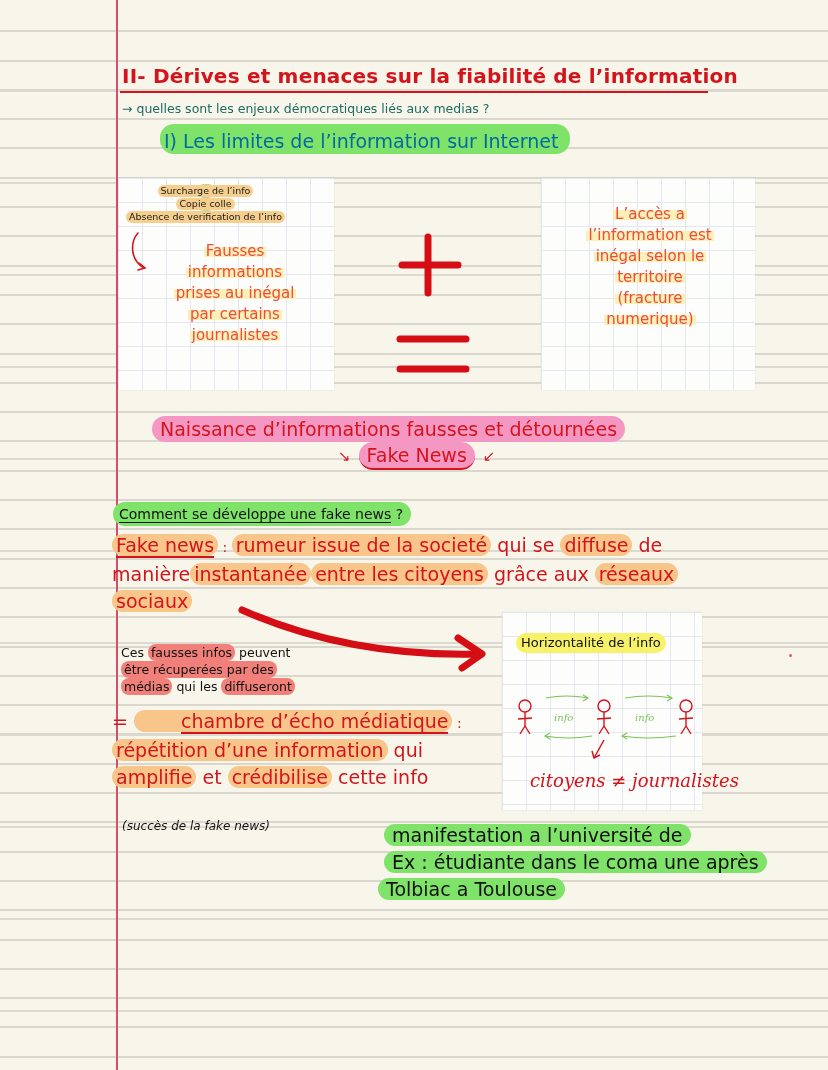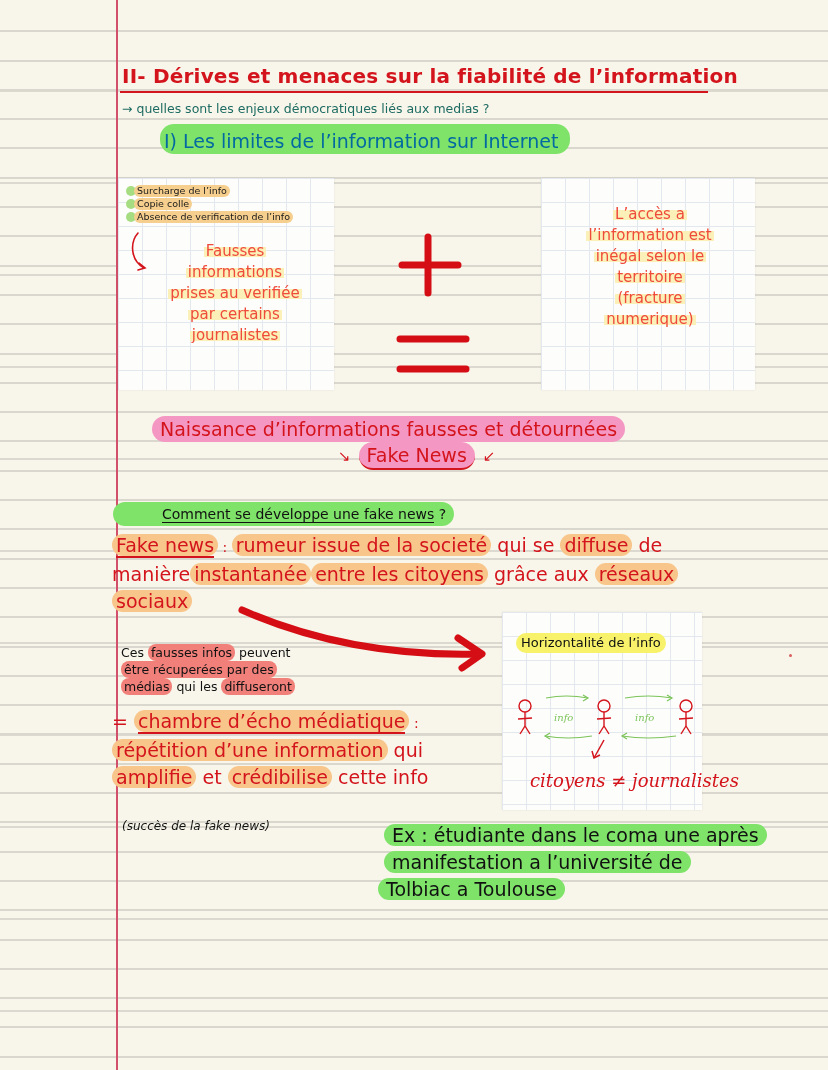--- a/index.html
+++ b/index.html
@@ -56,21 +56,21 @@
         linear-gradient(to right, #e3e8ee 1px, transparent 1px),
         linear-gradient(to bottom, #e3e8ee 1px, transparent 1px);
       background-size: 24px 24px;
       box-shadow: 0 0 2px rgba(0,0,0,0.08);
     }
     .card-left { left: 118px; top: 178px; width: 216px; height: 212px; }
     .card-right { left: 541px; top: 178px; width: 214px; height: 212px; }
 
     .bullets { left: 126px; top: 184px; }
     .bullet {
-      display: flex; align-items: center; height: 13px;
+      display: flex; align-items: center; height: 13px; flex-direction: column;
     }
     .bullet .dot {
       width: 10px; height: 10px; border-radius: 50%; background: #a7dd82; margin-right: -2px;
     }
     .bullet .txt {
       font-size: 9.5px; color: #1a1a1a; background: #f6cf8e; border-radius: 6px;
       padding: 0 3px; line-height: 12px;
     }
 
     .hook-arrow { left: 128px; top: 230px; }
@@ -93,42 +93,42 @@
     .fake-news-label {
       font-size: 19px; color: #d4141c; background: #f597c3; border-radius: 14px;
       padding: 0 8px; line-height: 26px; border-bottom: 2px solid #d4141c;
     }
     .small-arrow { font-size: 15px; color: #d4141c; margin: 0 8px; }
 
     .question2 {
       left: 113px; top: 502px; font-size: 14px; color: #111;
       background: #7fe36a; border-radius: 12px; padding: 0 8px 0 6px; line-height: 24px;
     }
-    .question2 .u { border-bottom: 1.5px solid #111; margin-left: 43px; }
+    .question2 .u { border-bottom: 1.5px solid #111; }
 
     .def-block { left: 112px; top: 532px; width: 700px; font-size: 19px; color: #d4141c; line-height: 27px; }
     .hl-o { background: #f8c58a; border-radius: 12px; padding: 0 4px; }
     .def-block .u { border-bottom: 2px solid #d4141c; }
     .def-colon { color: #d4141c; font-size: 14px; }
 
     .big-arrow { left: 230px; top: 600px; }
 
     .recup { left: 121px; top: 644px; font-size: 12.5px; color: #111; line-height: 17px; }
     .hl-r { background: #f1807a; border-radius: 8px; padding: 1px 3px; }
 
     .card-horiz { left: 502px; top: 612px; width: 200px; height: 198px; }
     .horiz-title {
       left: 516px; top: 633px; font-size: 13px; color: #111;
       background: #f7f26a; border-radius: 10px; padding: 0 5px; line-height: 20px;
     }
     .diagram { left: 508px; top: 690px; }
     .citoyens-label { left: 530px; top: 770px; font-size: 18px; color: #d4141c; font-style: italic; font-family: "DejaVu Serif", serif; }
 
     .echo-block { left: 112px; top: 708px; font-size: 19px; color: #d4141c; line-height: 27px; }
-    .echo-block .u { border-bottom: 2px solid #d4141c; }
+    .echo-block .u { border-bottom: 2px solid #d4141c; margin-left: 43px; }
     .success { left: 122px; top: 819px; font-size: 12px; color: #111; font-style: italic; }
 
     .example {
       left: 378px; top: 822px; font-size: 19px; color: #111; line-height: 27px;
     }
     .hl-g { background: #7fe36a; border-radius: 13px; padding: 0 8px 0 8px; }
 
     .stray-dot { left: 789px; top: 654px; width: 3px; height: 3px; background: #d86060; border-radius: 50%; }
   </style>
 </head>
@@ -157,21 +157,21 @@
     <span class="txt hw">Absence de verification de l’info</span>
   </div>
 </div>
 <svg class="abs hook-arrow" width="26" height="46" viewBox="0 0 26 46">
   <path d="M10 3 C 2 12, 2 30, 16 38" fill="none" stroke="#d4141c" stroke-width="1.6" stroke-linecap="round"></path>
   <path d="M11 33 L17 38 L10 40" fill="none" stroke="#d4141c" stroke-width="1.6" stroke-linecap="round"></path>
 </svg>
 <div class="abs card-text card-left-text">
   <div><span class="hw">Fausses</span></div>
   <div><span class="hw">informations</span></div>
-  <div><span class="hw">prises au verifiée</span></div>
+  <div><span class="hw">prises au inégal</span></div>
   <div><span class="hw">par certains</span></div>
   <div><span class="hw">journalistes</span></div>
 </div>
 
 <svg class="abs plus-sign" width="64" height="64" viewBox="0 0 64 64">
   <line x1="4" y1="32" x2="60" y2="32" stroke="#d40e14" stroke-width="7" stroke-linecap="round"></line>
   <line x1="30" y1="4" x2="30" y2="60" stroke="#d40e14" stroke-width="7" stroke-linecap="round"></line>
 </svg>
 <svg class="abs equals-sign" width="74" height="48" viewBox="0 0 74 48">
   <line x1="4" y1="9" x2="70" y2="9" stroke="#d40e14" stroke-width="7" stroke-linecap="round"></line>
@@ -259,18 +259,18 @@
 <div class="abs hw citoyens-label">citoyens ≠ journalistes</div>
 
 <div class="abs hw echo-block">
   <div><span>= </span><span class="hl-o"><span class="u">chambre d’écho médiatique</span></span><span class="def-colon"> :</span></div>
   <div><span class="hl-o">répétition d’une information</span><span> qui</span></div>
   <div><span class="hl-o">amplifie</span><span> et </span><span class="hl-o">crédibilise</span><span> cette info</span></div>
 </div>
 <div class="abs hw success">(succès de la fake news)</div>
 
 <div class="abs hw example">
+  <div style="padding-left:6px"><span class="hl-g">manifestation a l’université de</span></div>
   <div style="padding-left:6px"><span class="hl-g">Ex : étudiante dans le coma une après</span></div>
-  <div style="padding-left:6px"><span class="hl-g">manifestation a l’université de</span></div>
   <div><span class="hl-g">Tolbiac a Toulouse</span></div>
 </div>
 
 <div class="abs stray-dot"></div>
 
 </body></html>

